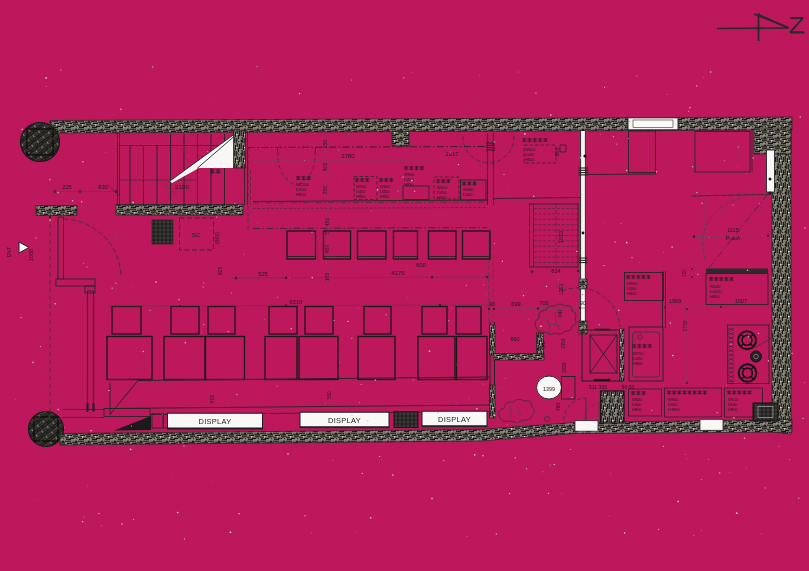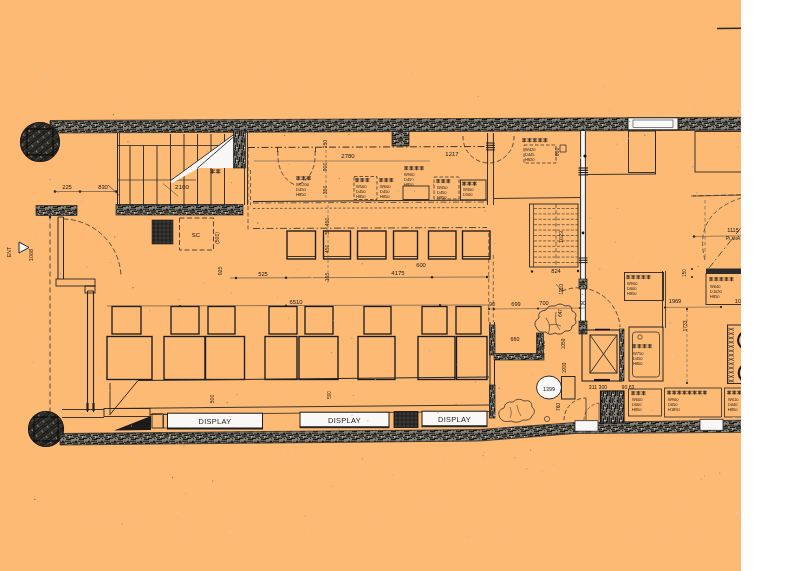--- a/index.html
+++ b/index.html
@@ -1,14 +1,14 @@
 <!DOCTYPE html>
 <html><head><meta charset="utf-8"><style>
 html,body{margin:0;padding:0;background:#ffffff;}
-#c{position:relative;width:741px;height:571px;background:#fdba74;overflow:hidden;}
+#c{position:relative;width:809px;height:571px;background:#be185d;overflow:hidden;}
 </style></head><body>
 <div id="c">
 <svg style="filter:blur(0.42px)" width="809" height="571" viewBox="0 0 809 571">
 <defs>
 <pattern id="wh" patternUnits="userSpaceOnUse" width="13" height="8">
   <rect width="13" height="8" fill="#827e77"></rect>
   <path d="M0,1.2 h6 M7,2.2 h6 M2,3.4 h5 M8,4.2 h5 M0,5.2 h4 M5,6.4 h7 M1,7.4 h5" stroke="#17160f" stroke-width="1.15"></path>
   <path d="M3,0.6 l3,2 M9,5 l3,2 M1,6 l2,1.4" stroke="#3c3a35" stroke-width="0.9"></path>
   <circle cx="11" cy="1.5" r="0.9" fill="#0c0b09"></circle>
   <circle cx="4.5" cy="4.8" r="0.8" fill="#d9d6cf"></circle>

